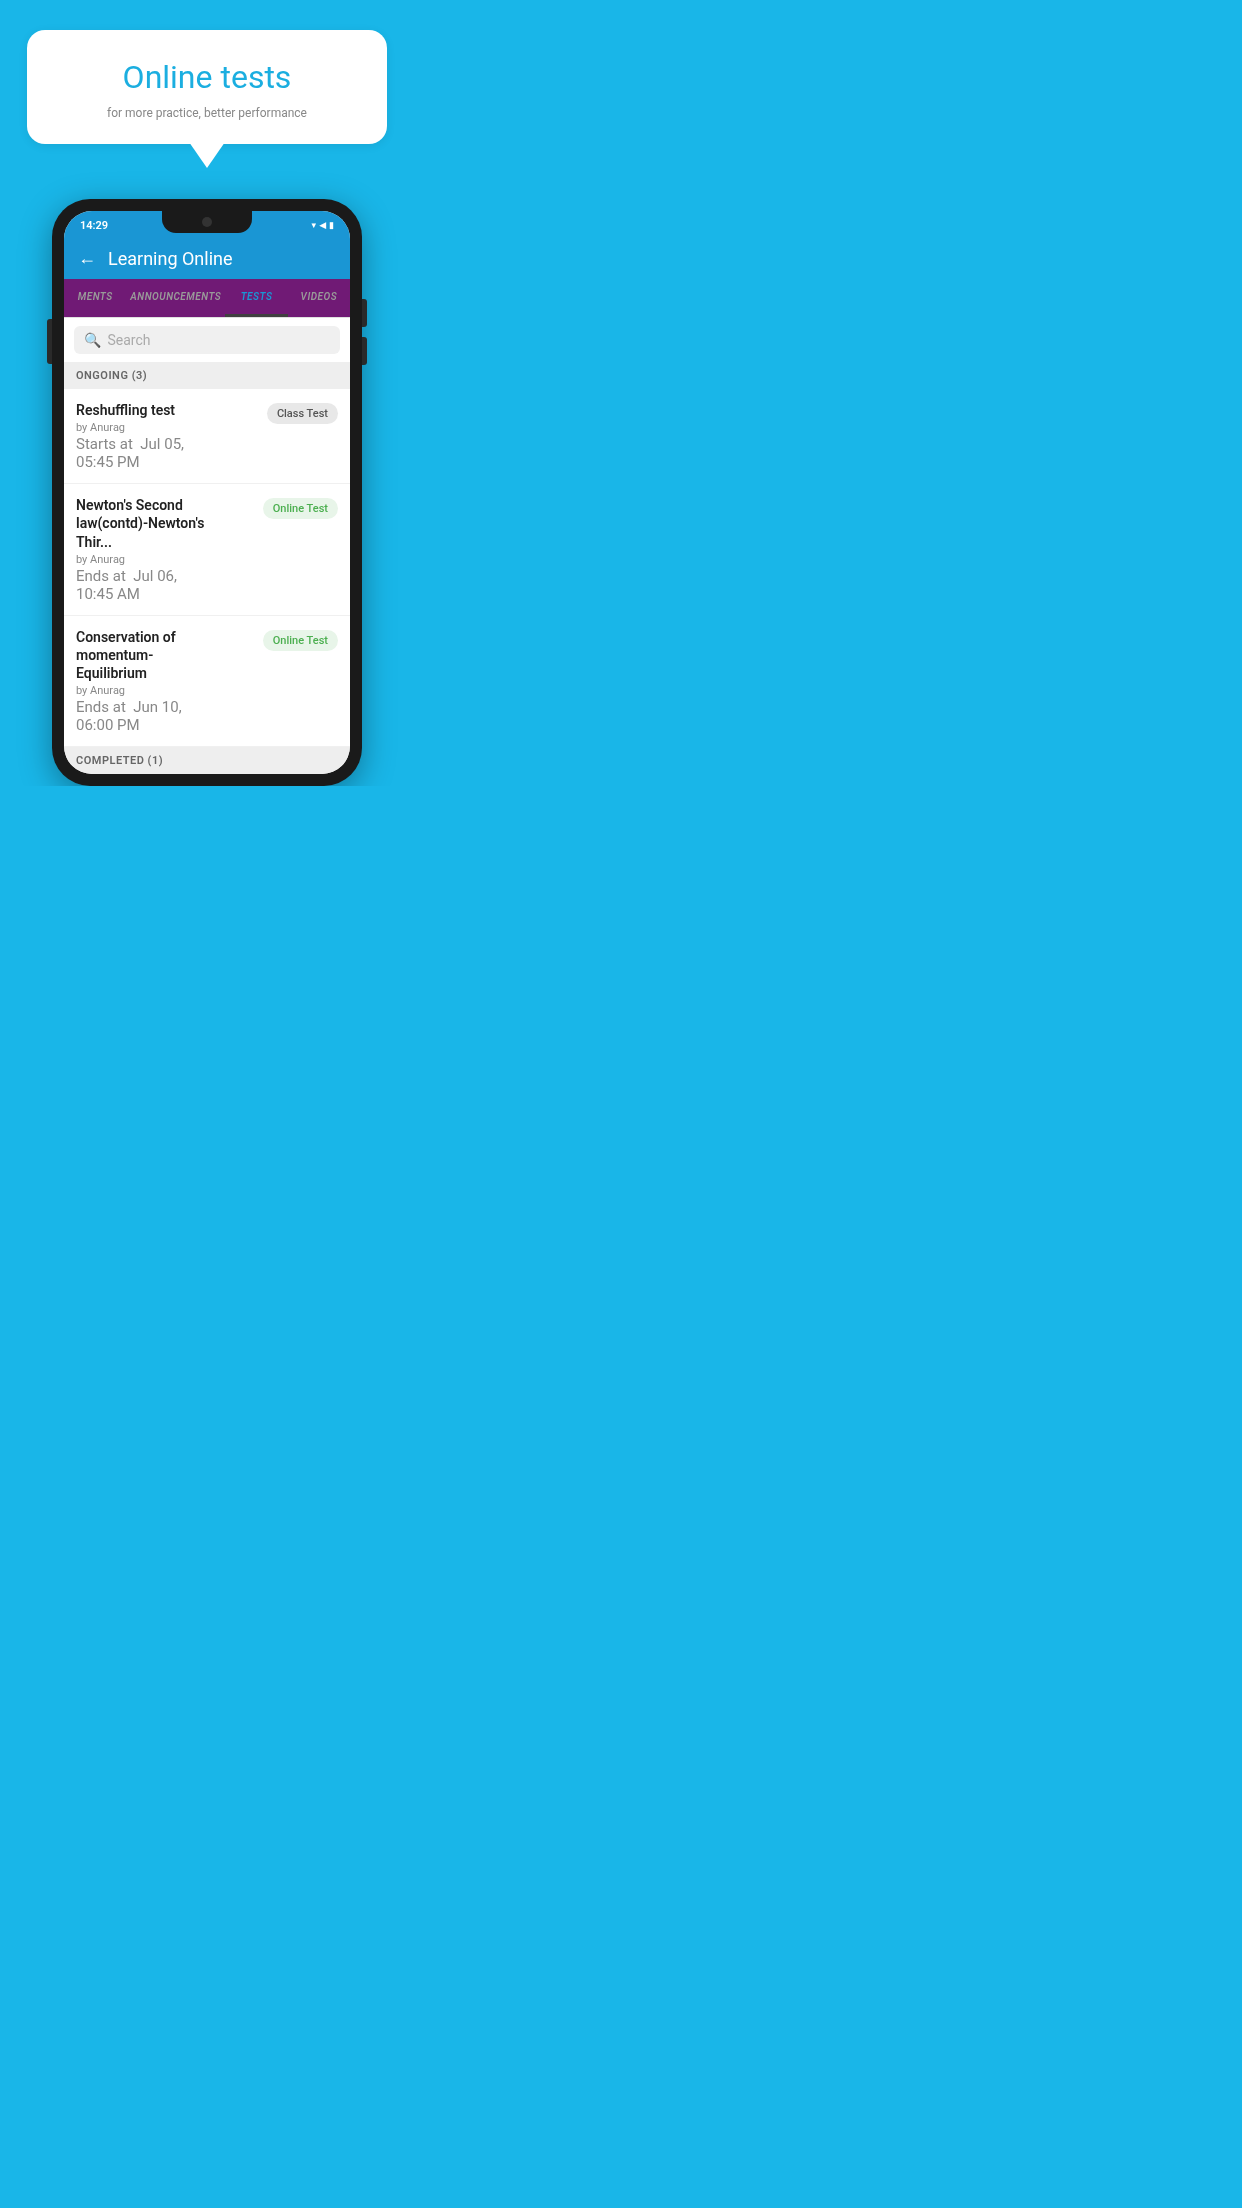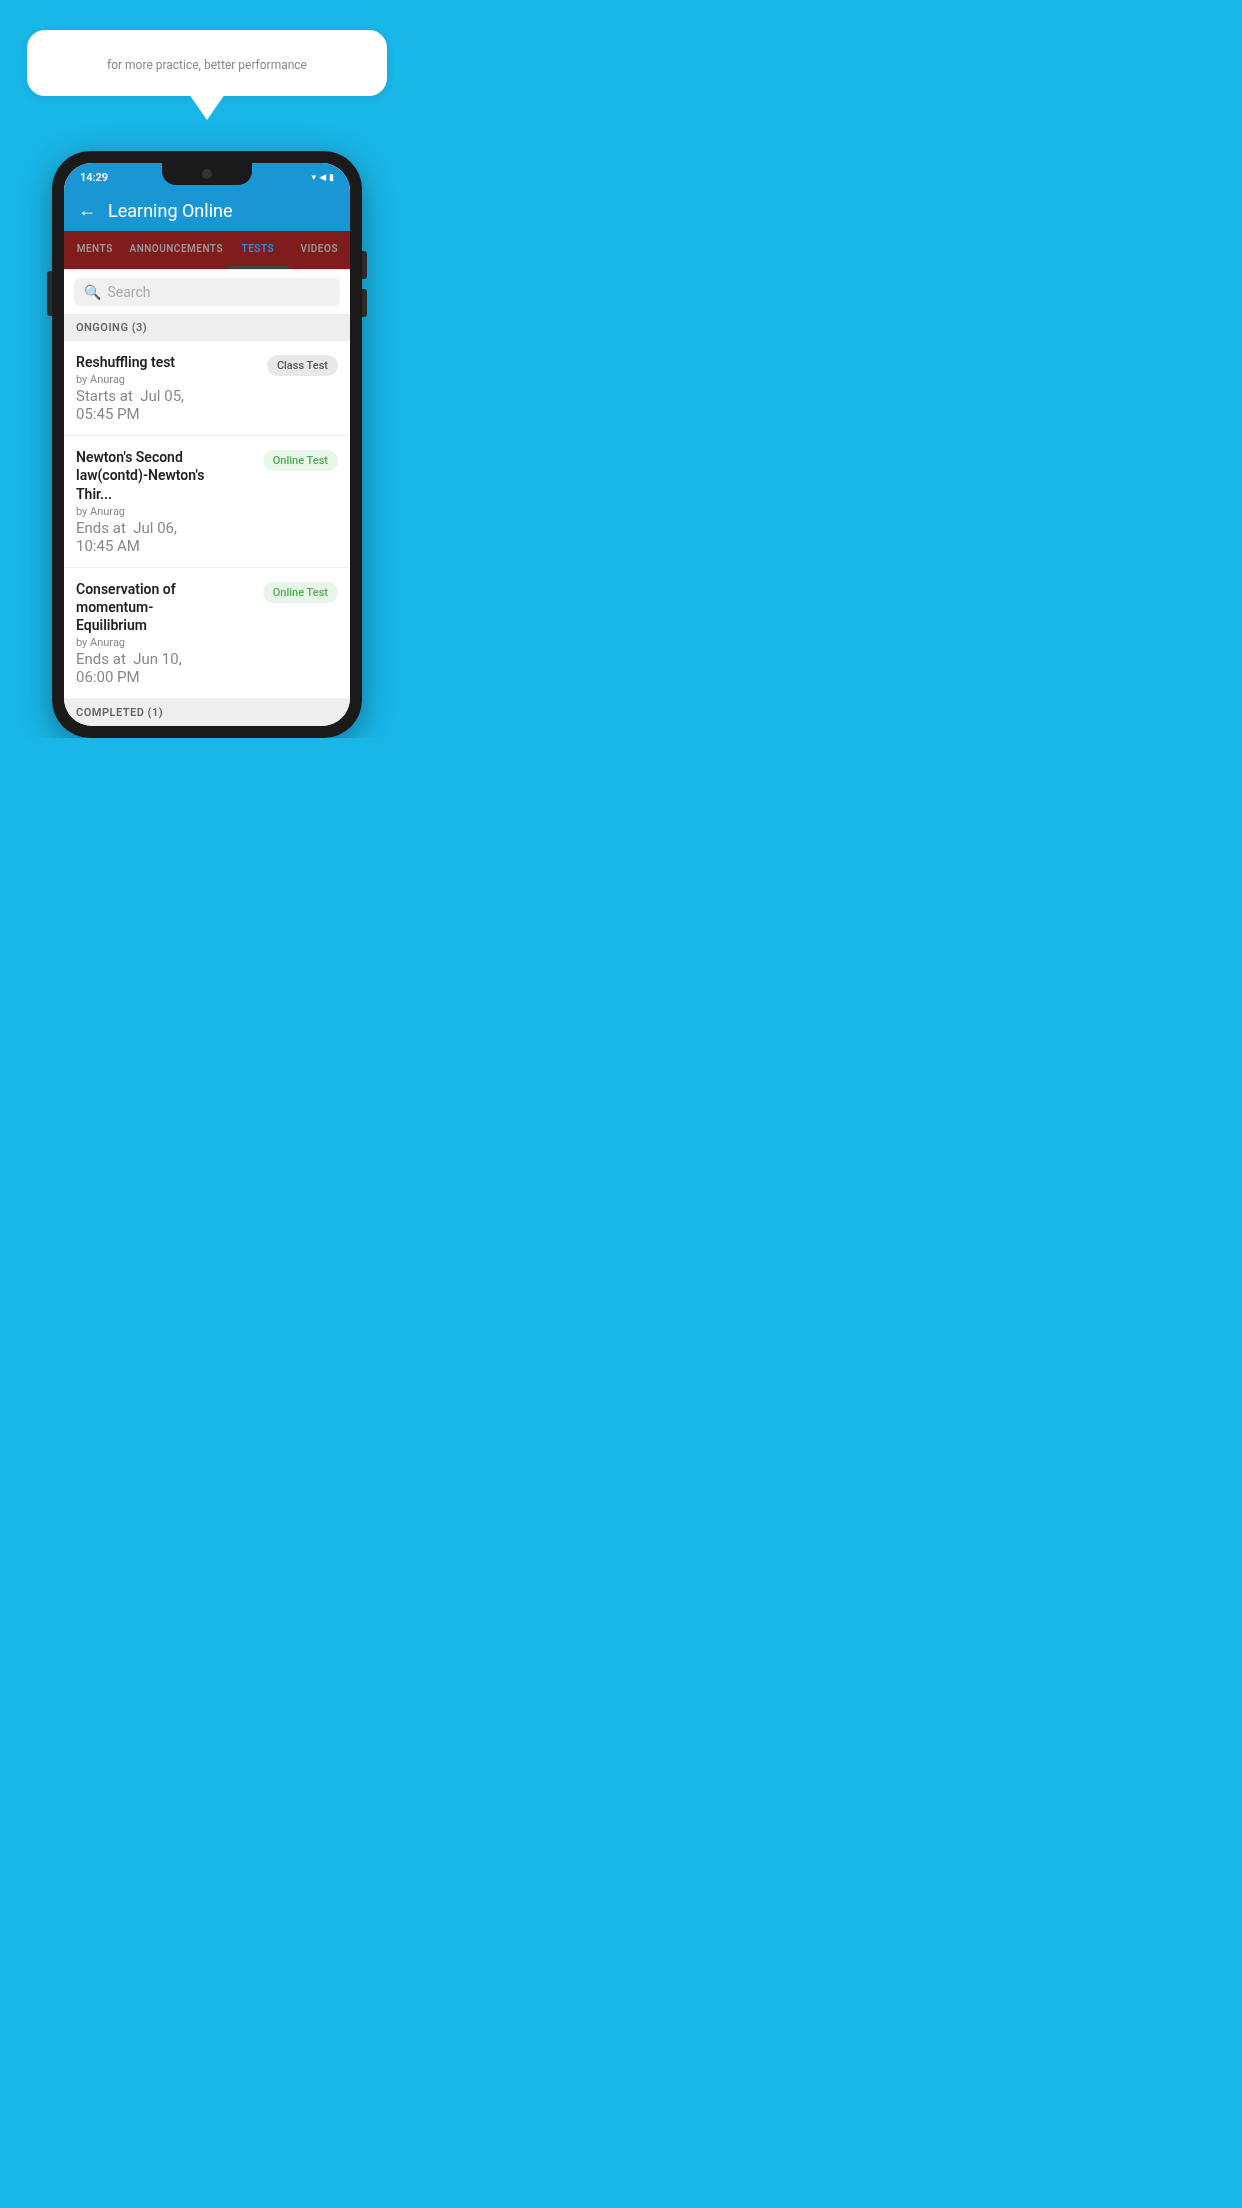--- a/index.html
+++ b/index.html
@@ -150,24 +150,25 @@
     }
 
     .app-title {
       color: white;
       font-size: 18px;
       font-weight: 400;
     }
 
     
     .tabs-container {
-      background: #7f1d1d;
+      background: #701a75;
       display: flex;
       border-bottom: 1px solid #e0e0e0;
       overflow: hidden;
+      font-style: italic;
     }
 
     .tab-item {
       flex: 1;
       text-align: center;
       padding: 12px 4px;
       font-size: 10px;
       font-weight: 600;
       color: #999;
       letter-spacing: 0.5px;
@@ -300,20 +301,21 @@
       border-radius: 3px 0 0 3px;
       width: 5px;
       height: 45px;
     }
   </style>
 </head>
 <body>
 
 <div class="hero-section">
   <div class="speech-bubble">
+    <div class="bubble-title">Online tests</div>
     <div class="bubble-subtitle">for more practice, better performance</div>
   </div>
 </div>
 
 <div class="phone-container">
   <div class="phone-outer">
 
     <div class="phone-notch">
       <div class="phone-camera"></div>
     </div>

